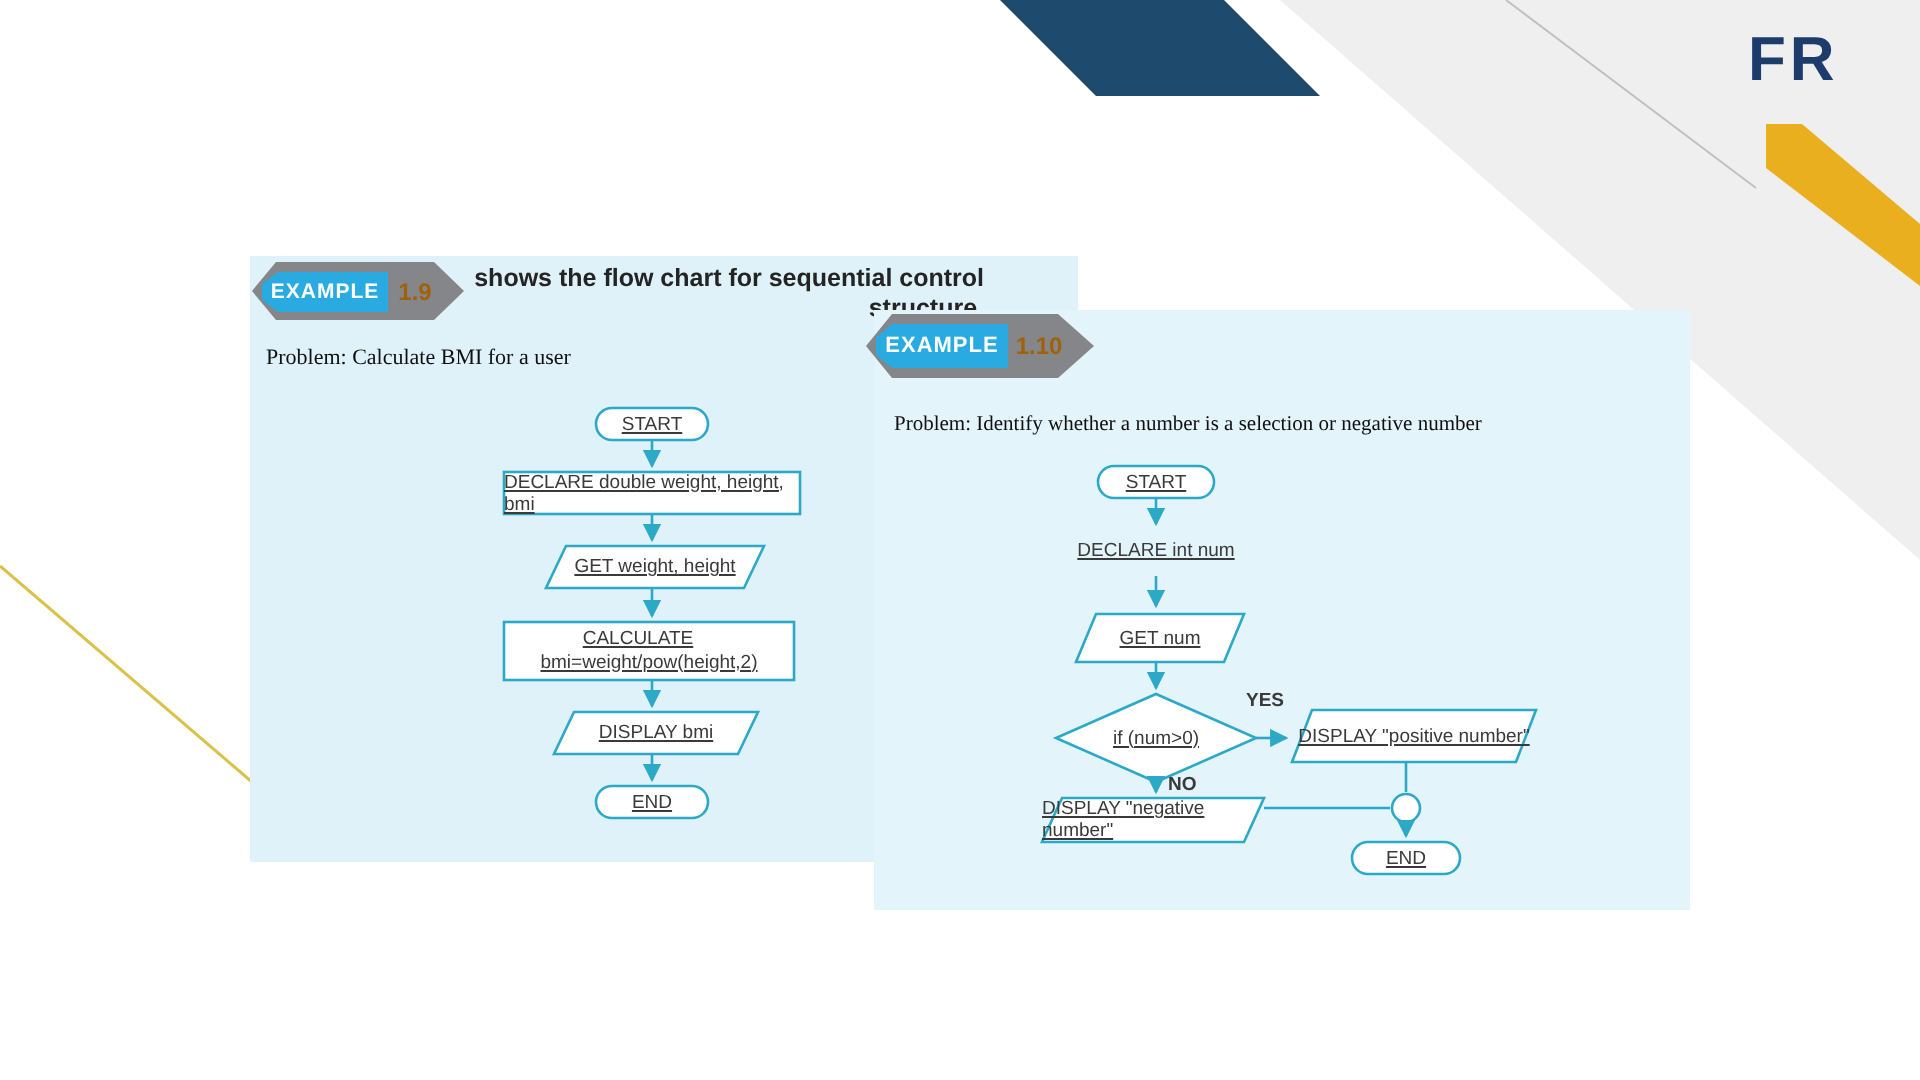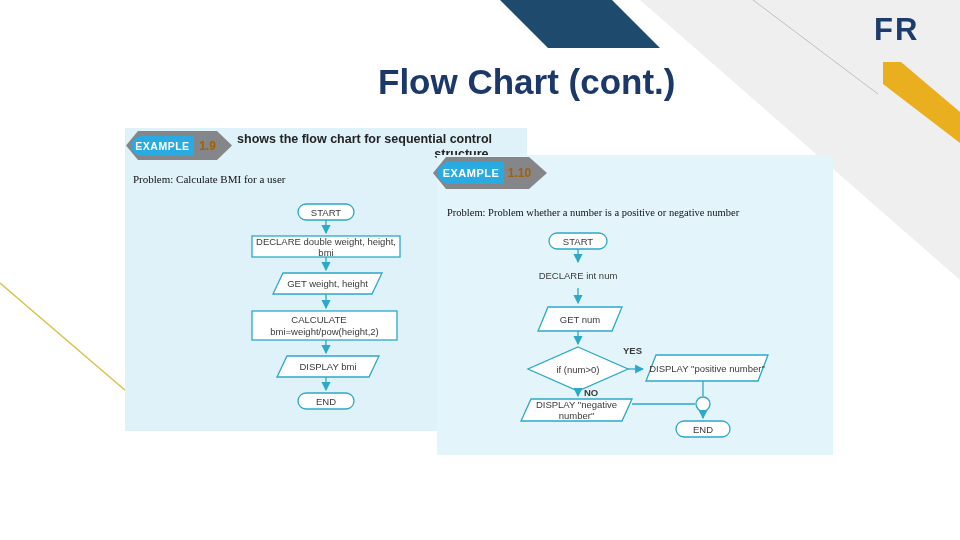--- a/index.html
+++ b/index.html
@@ -9,62 +9,61 @@
   }
   .deco{position:absolute;left:0;top:0;width:960px;height:540px;pointer-events:none;}
   .fr-logo{
     position:absolute;left:874px;top:12px;font-size:31px;font-weight:bold;
     color:#1d3c6b;letter-spacing:2px;
   }
   .slide-title{
     position:absolute;left:378px;top:62px;font-size:35px;font-weight:bold;
     color:#1c386b;white-space:nowrap;
   }
-  .panel{position:absolute;}
+  .panel{position:absolute;padding-left:12px;}
   .panel1{left:125px;top:128px;width:402px;height:303px;background:#dff1f9;}
   .panel2{left:437px;top:155px;width:396px;height:300px;background:#e4f4fb;}
   .flow-svg{position:absolute;left:0;top:0;}
   .badge-gray{position:absolute;background:#848689;}
   .badge-cyan{
     position:absolute;background:#29abe2;color:#fff;font-weight:bold;
     display:flex;align-items:center;justify-content:center;letter-spacing:.5px;
   }
   .badge-num{
     position:absolute;color:#a16207;font-weight:bold;
     display:flex;align-items:center;justify-content:center;
   }
   .heading{
     position:absolute;font-weight:bold;color:#242424;font-size:12.5px;line-height:15px;
   }
   .problem{
     position:absolute;font-family:"Liberation Serif",serif;color:#101010;white-space:nowrap;
   }
   .flow-label{
     position:absolute;display:flex;align-items:center;justify-content:center;
-    text-align:center;font-size:9.5px;color:#3a3a3a;line-height:11px;
+    font-size:9.5px;color:#3a3a3a;line-height:11px;text-decoration:underline;
   }
   .side-label{
     position:absolute;font-size:9.5px;font-weight:bold;color:#3a3a3a;
   }
 </style>
 </head>
 <body>
 
 <div class="slide">
 
   <svg class="deco" viewBox="0 0 960 540">
     <polygon points="640,0 960,0 960,280" fill="#efefef"></polygon>
     <line x1="753" y1="0" x2="878" y2="94" stroke="#c0c0c0" stroke-width="1"></line>
     <polygon points="500,0 612,0 660,48 548,48" fill="#1e4a6d"></polygon>
     <polygon points="883,62 901,62 960,112 960,143 883,84" fill="#e9af1e"></polygon>
     <line x1="0" y1="283" x2="126" y2="391" stroke="#d9c24a" stroke-width="1.5"></line>
   </svg>
 
   <div class="fr-logo">FR</div>
-  <div class="slide-title">Flow Chart (cont.)</div>
 
   <div class="panel panel1">
 
     <div class="badge-gray" style="left:1px;top:3px;width:106px;height:29px;clip-path:polygon(12px 0,91px 0,100% 50%,91px 100%,12px 100%,0 50%);"></div>
     <div class="badge-cyan" style="left:6px;top:8px;width:63px;height:20px;font-size:10.5px;clip-path:polygon(8px 0,100% 0,100% 100%,8px 100%,0 70%,0 30%);">EXAMPLE</div>
     <div class="badge-num" style="left:70px;top:8px;width:25px;height:20px;font-size:12px;">1.9</div>
 
     <div class="heading" style="left:112px;top:4px;width:255px;text-align:right;">shows the flow chart for sequential control structure.</div>
     <div class="problem" style="left:8px;top:45px;font-size:11px;">Problem: Calculate BMI for a user</div>
 
@@ -99,21 +98,21 @@
     <div class="flow-label" style="left:152px;top:228px;width:102px;height:21px;">DISPLAY bmi</div>
     <div class="flow-label" style="left:173px;top:265px;width:56px;height:16px;">END</div>
   </div>
 
   <div class="panel panel2">
 
     <div class="badge-gray" style="left:-4px;top:2px;width:114px;height:32px;clip-path:polygon(13px 0,96px 0,100% 50%,96px 100%,13px 100%,0 50%);"></div>
     <div class="badge-cyan" style="left:1px;top:7px;width:66px;height:22px;font-size:11px;clip-path:polygon(8px 0,100% 0,100% 100%,8px 100%,0 70%,0 30%);">EXAMPLE</div>
     <div class="badge-num" style="left:67px;top:7px;width:31px;height:22px;font-size:12px;">1.10</div>
 
-    <div class="problem" style="left:10px;top:52px;font-size:10.5px;">Problem: Problem whether a number is a positive or negative number</div>
+    <div class="problem" style="left:10px;top:52px;font-size:10.5px;">Problem: Identify whether a number is a selection or negative number</div>
 
     <svg class="flow-svg" width="396" height="300" viewBox="0 0 396 300">
       <defs>
         <marker id="ah2" viewBox="0 0 8 8" refX="7" refY="4" markerWidth="7" markerHeight="7" orient="auto">
           <path d="M0,0 L8,4 L0,8 Z" fill="#2ba9c7"></path>
         </marker>
       </defs>
       <g fill="#ffffff" stroke="#2ba9c7" stroke-width="1.3">
         <rect x="112" y="78" width="58" height="16" rx="8"></rect>
         <polygon points="111,152 185,152 175,176 101,176"></polygon>

